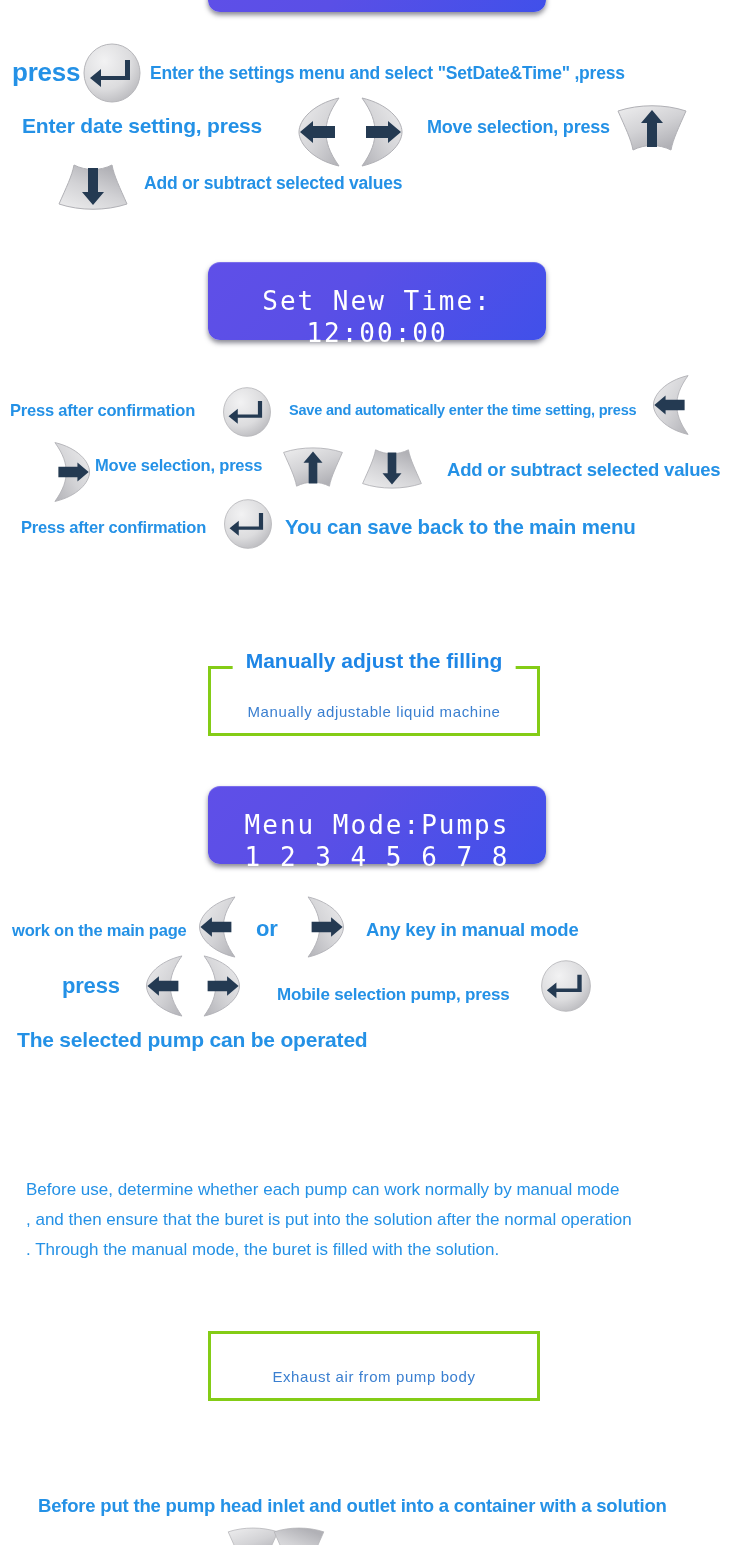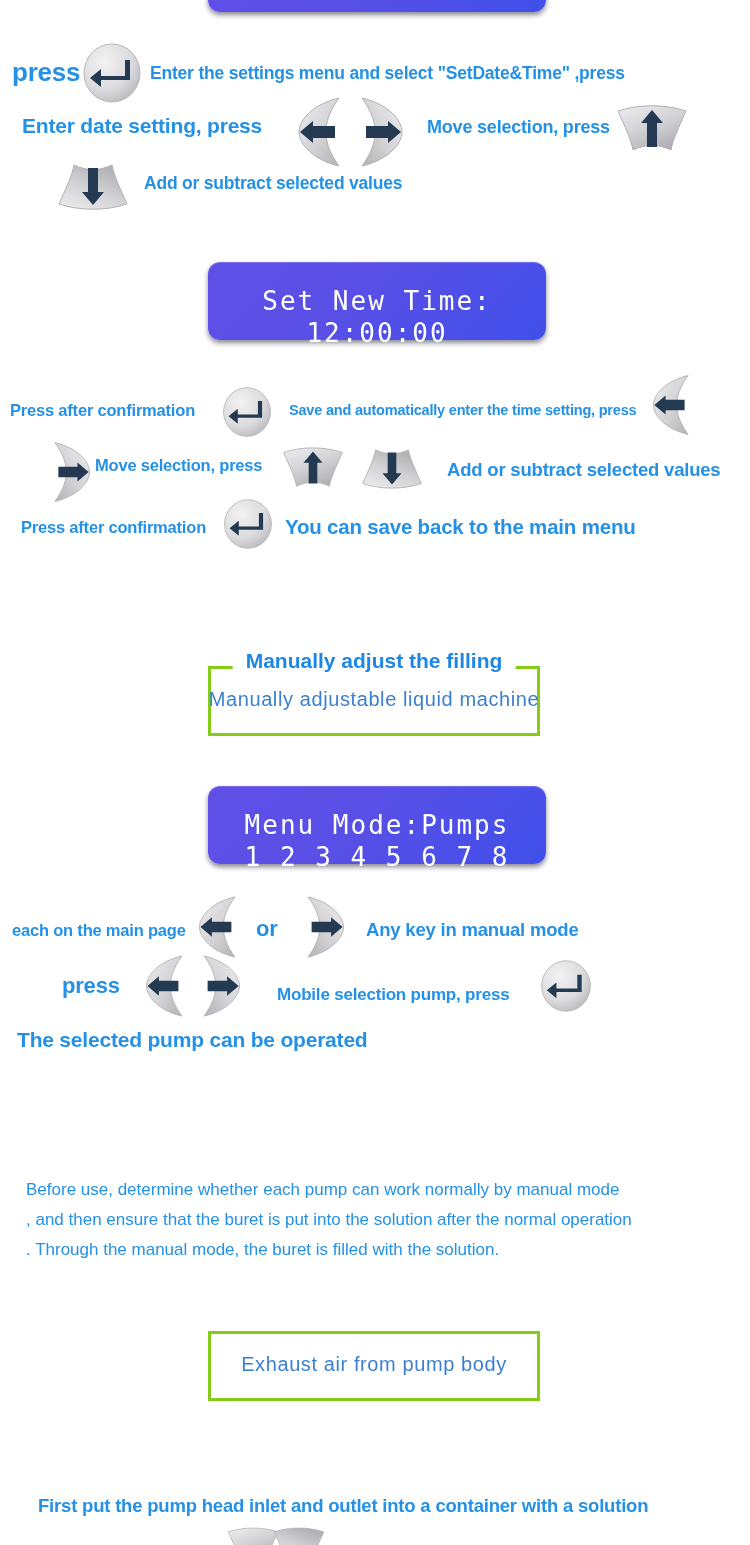--- a/index.html
+++ b/index.html
@@ -54,23 +54,23 @@
     padding: 0 13px;
     color: #1e86e6;
     font-weight: bold;
     font-size: 21px;
     white-space: nowrap;
   }
   .secbox .sub {
     position: absolute;
     left: 50%;
     transform: translateX(-50%);
-    bottom: 22px;
+    bottom: 13px;
     color: #3a7fd0;
-    font-size: 20px;
+    font-size: 15px;
     white-space: nowrap;
     letter-spacing: .6px;
   }
 
   
   .para { position: absolute; color: #2491e6; font-weight: normal; margin-top: 34px; }
   .para div { white-space: nowrap; }
 </style>
 </head>
 <body>
@@ -221,21 +221,21 @@
   <div class="secbox" style="left:208px; top:666px; width:332px; height:70px;">
     <div class="title">Manually adjust the filling</div>
     <div class="sub">Manually  adjustable liquid machine</div>
   </div>
 
   <div class="lcd" style="left:208px; top:786px; width:338px; height:78px; font-size:26px;">
     <span class="lcd-line">Menu Mode:Pumps</span>
     <span class="lcd-line">1 2 3 4 5 6 7 8</span>
   </div>
 
-  <div class="txt" style="left:12px; top:921px; font-size:16.5px;">each on the main page</div>
+  <div class="txt" style="left:12px; top:921px; font-size:16.5px;">work on the main page</div>
 
   <div class="key" style="left:196px; top:893px;">
     <svg width="46" height="68" viewBox="0 0 52 72">
       <path d="M44 2 C18 8 4 24 4 36 C4 48 18 64 44 70 C34 56 31 46 31 36 C31 26 34 16 44 2 Z" fill="url(#pg1)" stroke="#b0b0b5" stroke-width="1"></path>
       <path d="M40 30 L18 30 L18 25 L5 36 L18 47 L18 42 L40 42 Z" fill="#243a52"></path>
     </svg>
   </div>
 
   <div class="txt" style="left:256px; top:916px; font-size:22px;">or</div>
 
@@ -278,21 +278,21 @@
   <div class="para" style="left:26px; top:1141px; font-size:17px; line-height:30px;">
     <div>Before use, determine whether each pump can work normally by manual mode</div>
     <div>, and then ensure that the buret is put into the solution after the normal operation</div>
     <div>. Through the manual mode, the buret is filled with the solution.</div>
   </div>
 
   <div class="secbox" style="left:208px; top:1331px; width:332px; height:70px;">
     <div class="sub">Exhaust air from pump body</div>
   </div>
 
-  <div class="txt" style="left:38px; top:1495px; font-size:18.5px;">First put the pump head inlet and outlet into a container with a solution</div>
+  <div class="txt" style="left:38px; top:1495px; font-size:18.5px;">Before put the pump head inlet and outlet into a container with a solution</div>
 
   <div class="key" style="left:226px; top:1527px;">
     <svg width="54" height="36" viewBox="0 0 74 48">
       <path d="M3 6 C24 -1 50 -1 71 6 C64 22 58 34 56 45 C44 39 30 39 18 45 C16 34 10 22 3 6 Z" fill="url(#fg1)" stroke="#b0b0b5" stroke-width="1"></path>
     </svg>
   </div>
 
   <div class="key" style="left:272px; top:1527px;">
     <svg width="54" height="36" viewBox="0 0 74 48">
       <path d="M3 6 C24 -1 50 -1 71 6 C64 22 58 34 56 45 C44 39 30 39 18 45 C16 34 10 22 3 6 Z" fill="url(#fg2)" stroke="#b0b0b5" stroke-width="1"></path>

